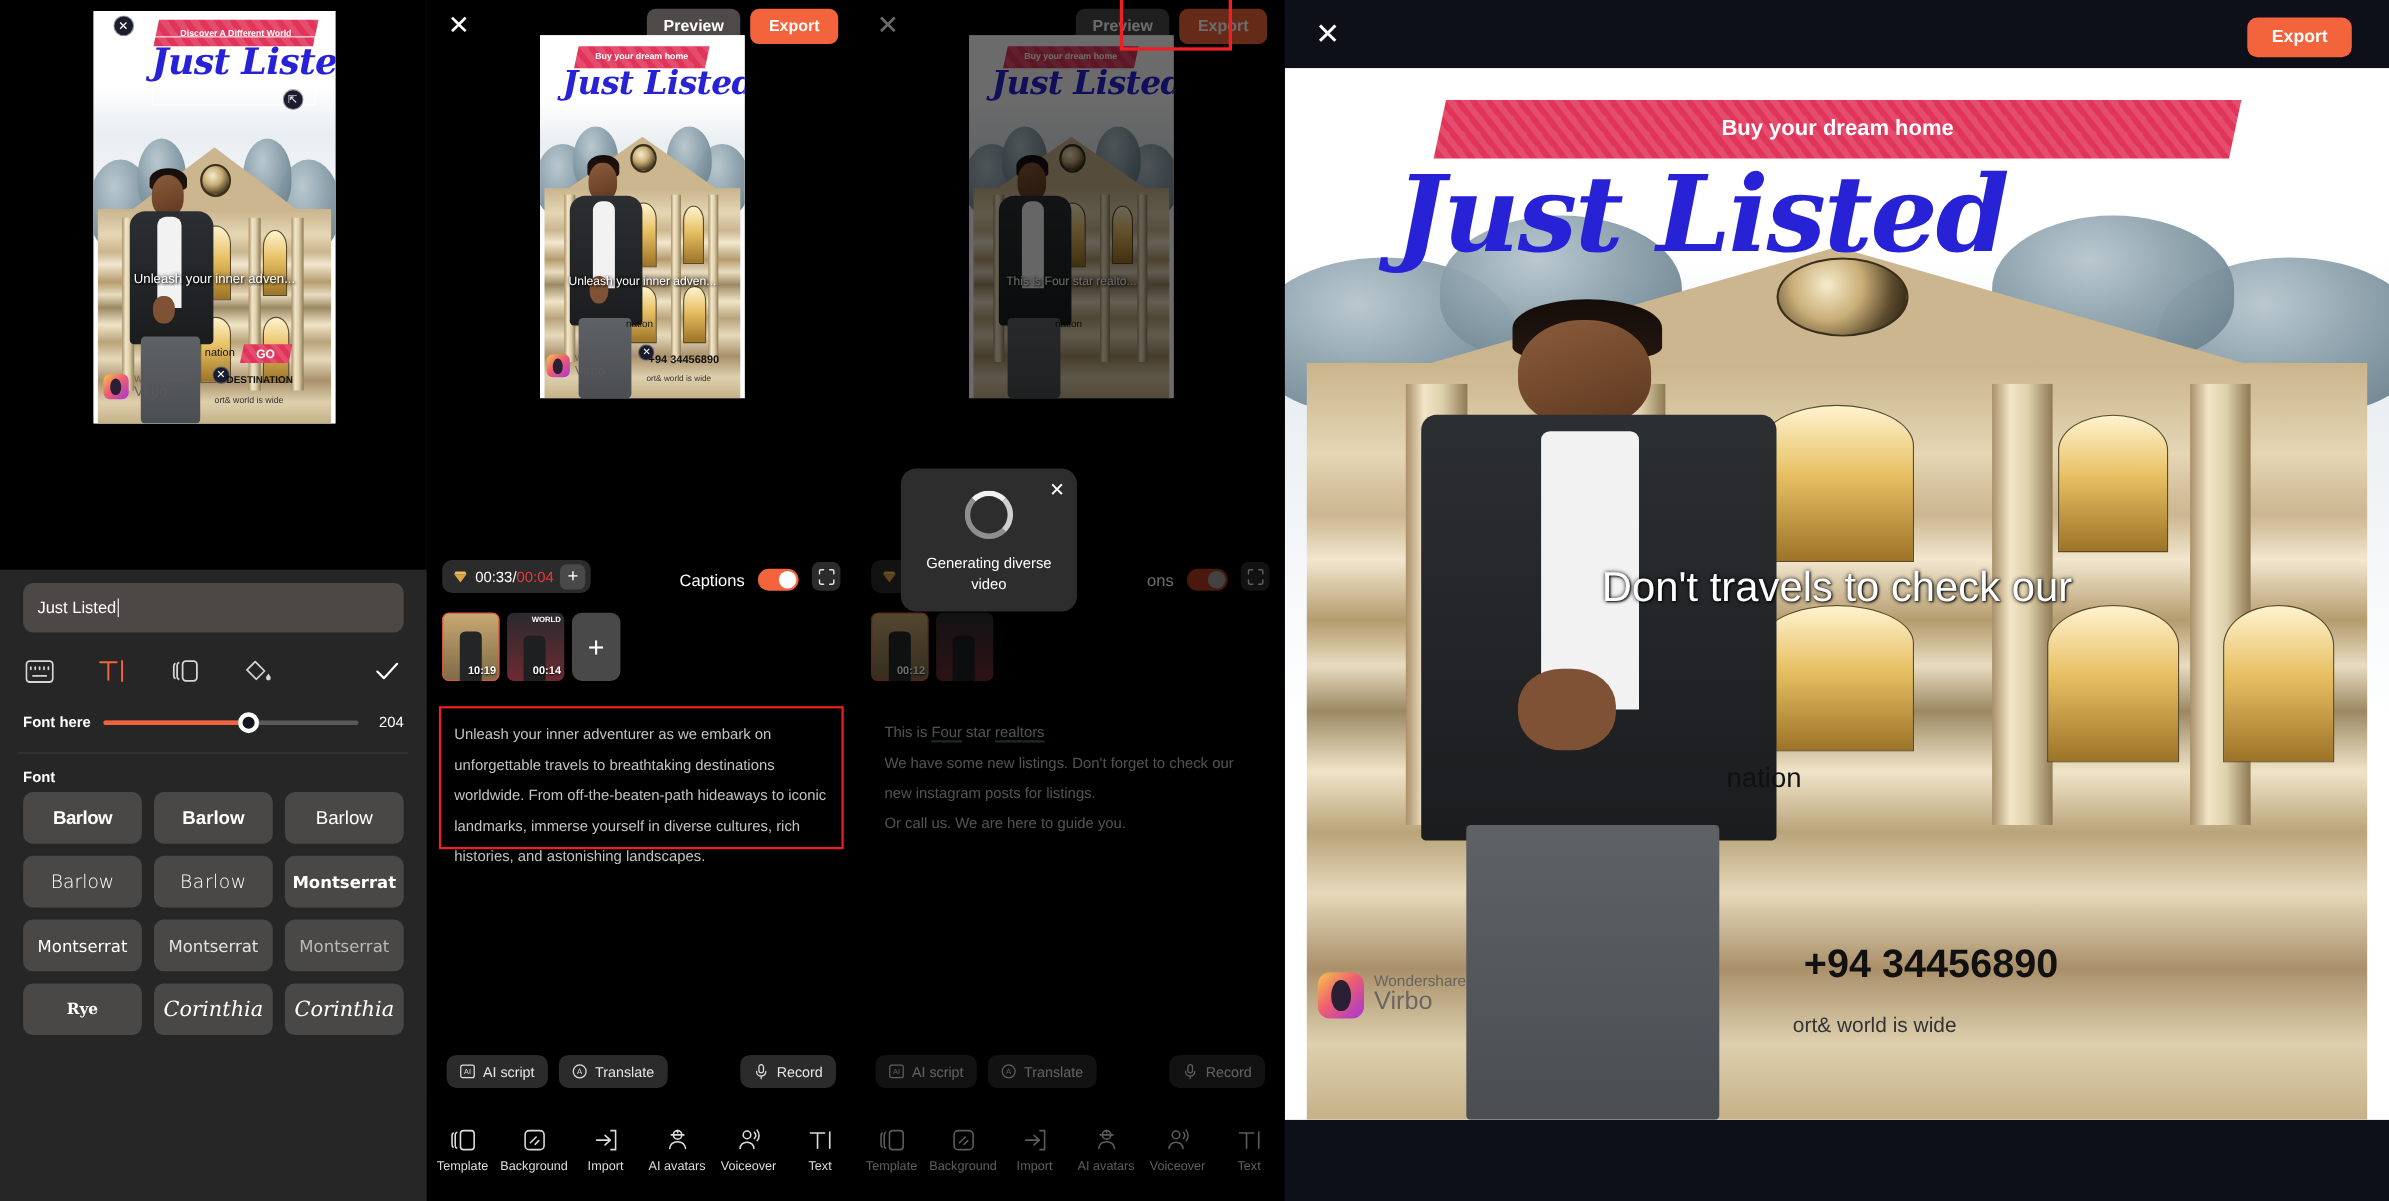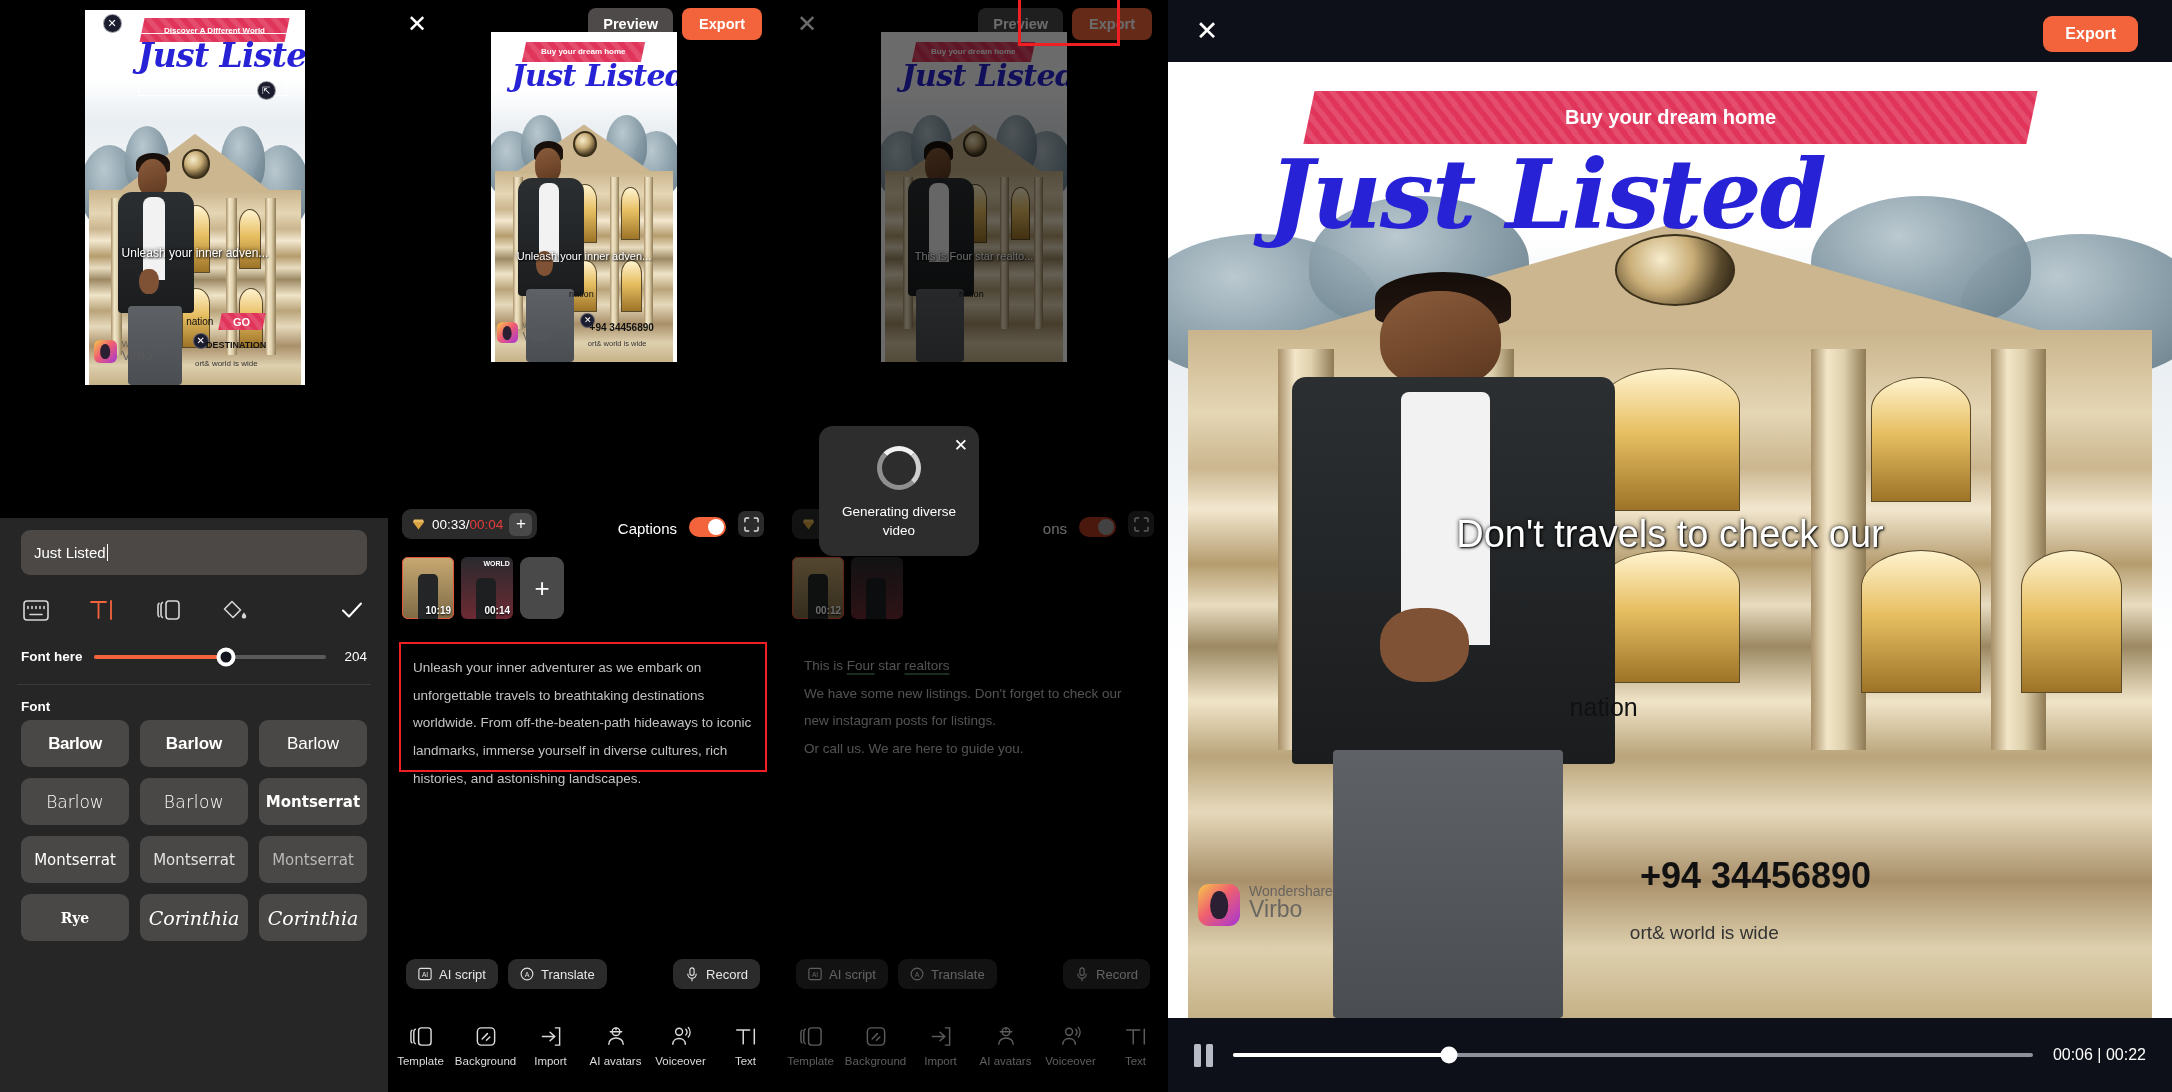--- a/index.html
+++ b/index.html
@@ -837,27 +837,16 @@
         <div class="wmark-ico" style="width:42px;height:42px;"></div>
         <div class="wmark-txt" style="font-size:14px;">
           <b>Wondershare</b>
           <b style="font-size:23px;">Virbo</b>
         </div>
       </div>
       <div class="phone" style="left:47%;top:83%;font-size:36px;">+94 34456890</div>
       <div class="tagline" style="left:46%;top:90%;font-size:19px;">ort&amp; world is wide</div>
     </div>
 
-    <div class="p4-bottom">
-      <div class="pausebtn">
-          <i></i>
-          <i></i>
-        </div>
-      <div class="ptrack">
-        <div class="pfill"></div>
-        <div class="pknob"></div>
-      </div>
-      <div class="ptime">00:06 | 00:22</div>
-    </div>
 
   </div>
 
 </div>
 
 </body></html>

